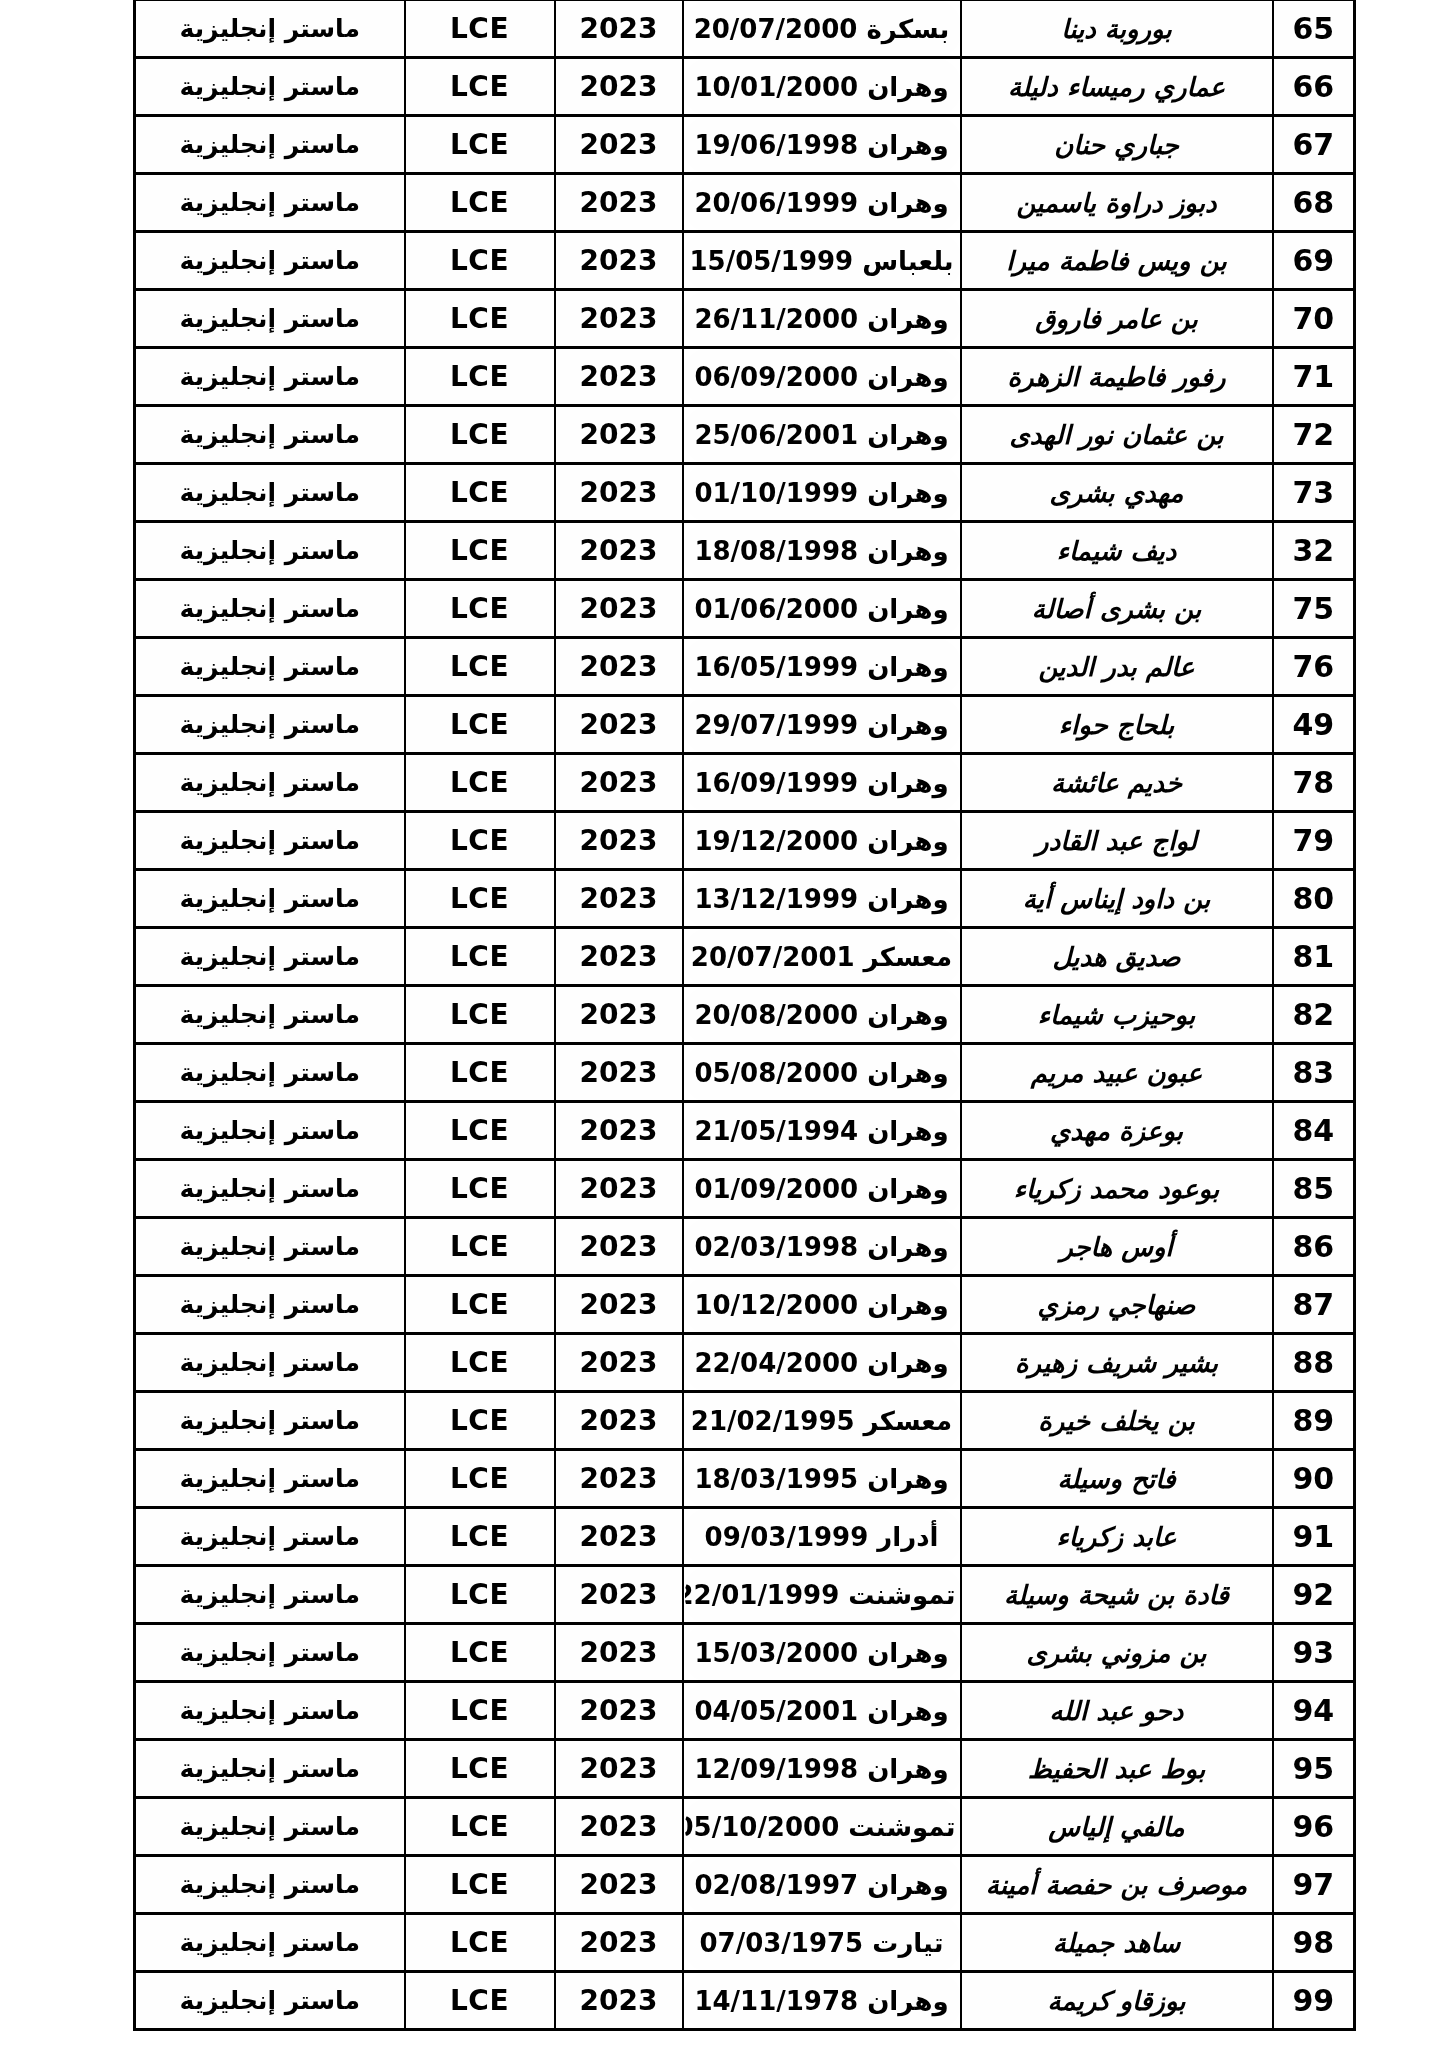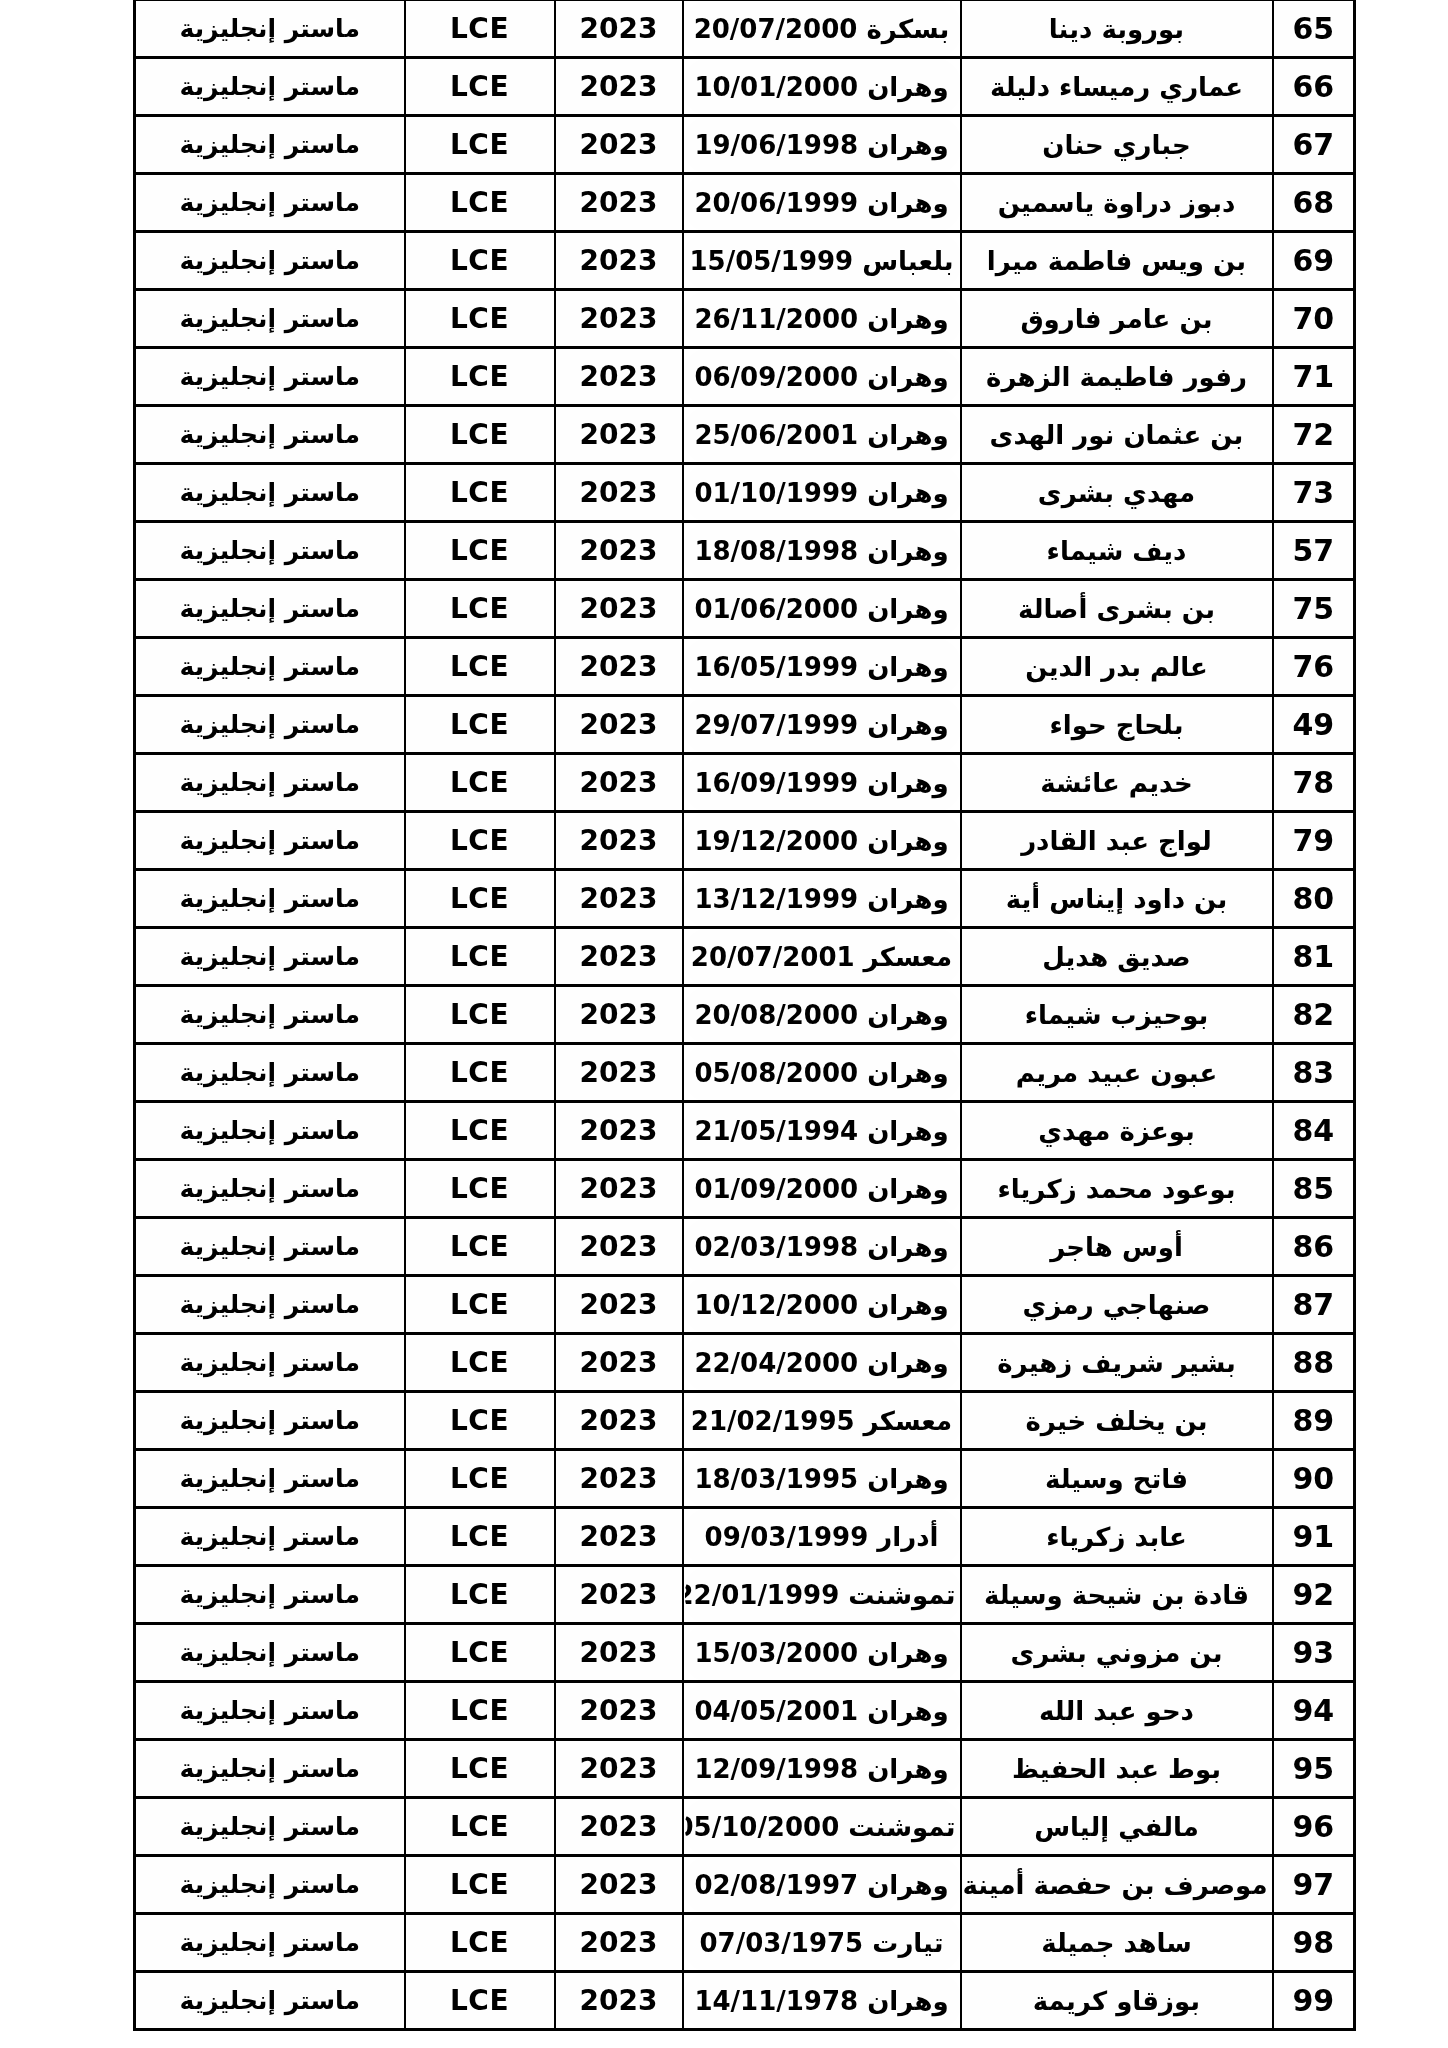--- a/index.html
+++ b/index.html
@@ -38,21 +38,21 @@
     border-bottom-width: 3px;
     text-align: center;
     vertical-align: middle;
     font-weight: bold;
     padding: 0 4px;
     overflow: hidden;
     white-space: nowrap;
     background: #fefefe;
   }
   td.c-num     { font-size: 30px; }
-  td.c-name    { font-size: 26px; }
+  td.c-name    { font-size: 26px; font-style: italic; }
   td.c-birth   { font-size: 26px; border-radius: 26px; }
   td.c-year    { font-size: 28px; }
   td.c-program { font-size: 28px; letter-spacing: 0.5px; }
   td.c-qual    { font-size: 25px; }
 </style>
 </head>
 <body>
 
 <div class="page">
   <table class="roster">
@@ -131,21 +131,21 @@
   </tr>
         <tr>
     <td class="c-num">73</td>
     <td class="c-name">مهدي بشرى</td>
     <td class="c-birth">وهران 01/10/1999</td>
     <td class="c-year">2023</td>
     <td class="c-program">LCE</td>
     <td class="c-qual">ماستر إنجليزية</td>
   </tr>
         <tr>
-    <td class="c-num">57</td>
+    <td class="c-num">32</td>
     <td class="c-name">ديف شيماء</td>
     <td class="c-birth">وهران 18/08/1998</td>
     <td class="c-year">2023</td>
     <td class="c-program">LCE</td>
     <td class="c-qual">ماستر إنجليزية</td>
   </tr>
         <tr>
     <td class="c-num">75</td>
     <td class="c-name">بن بشرى أصالة</td>
     <td class="c-birth">وهران 01/06/2000</td>

